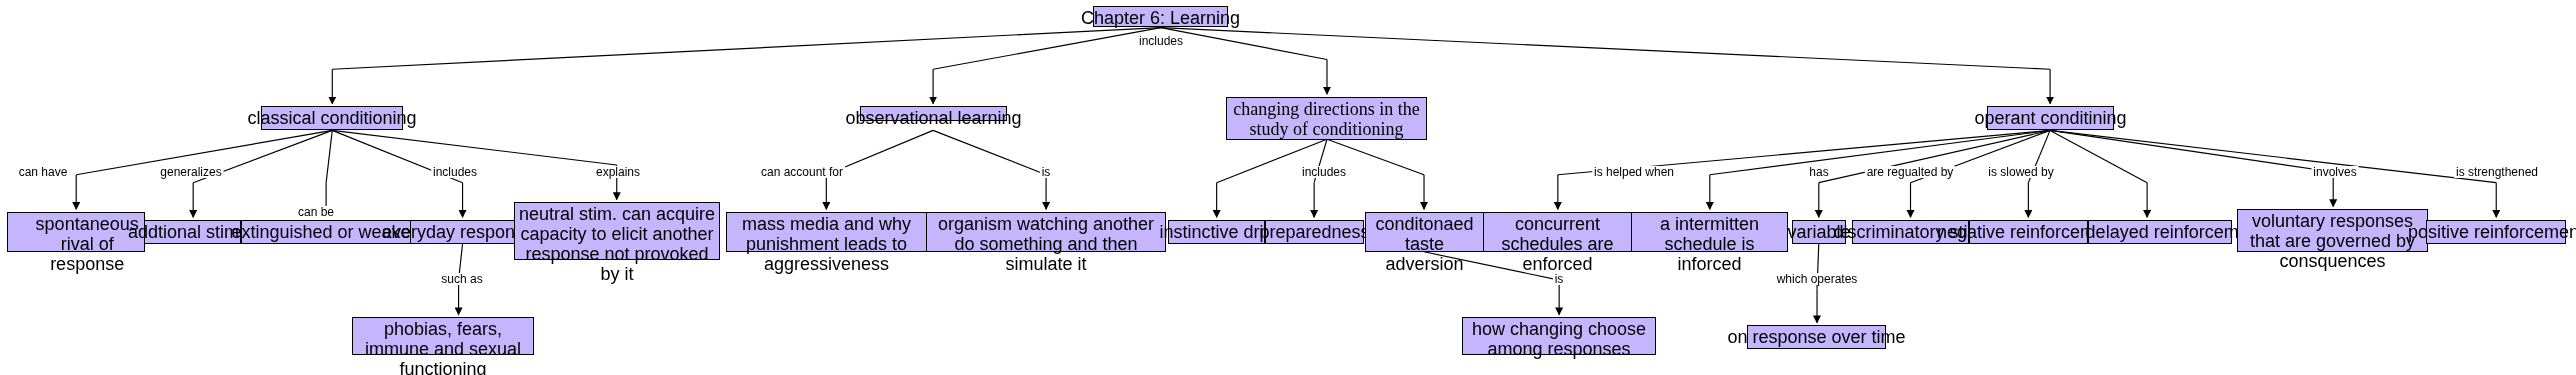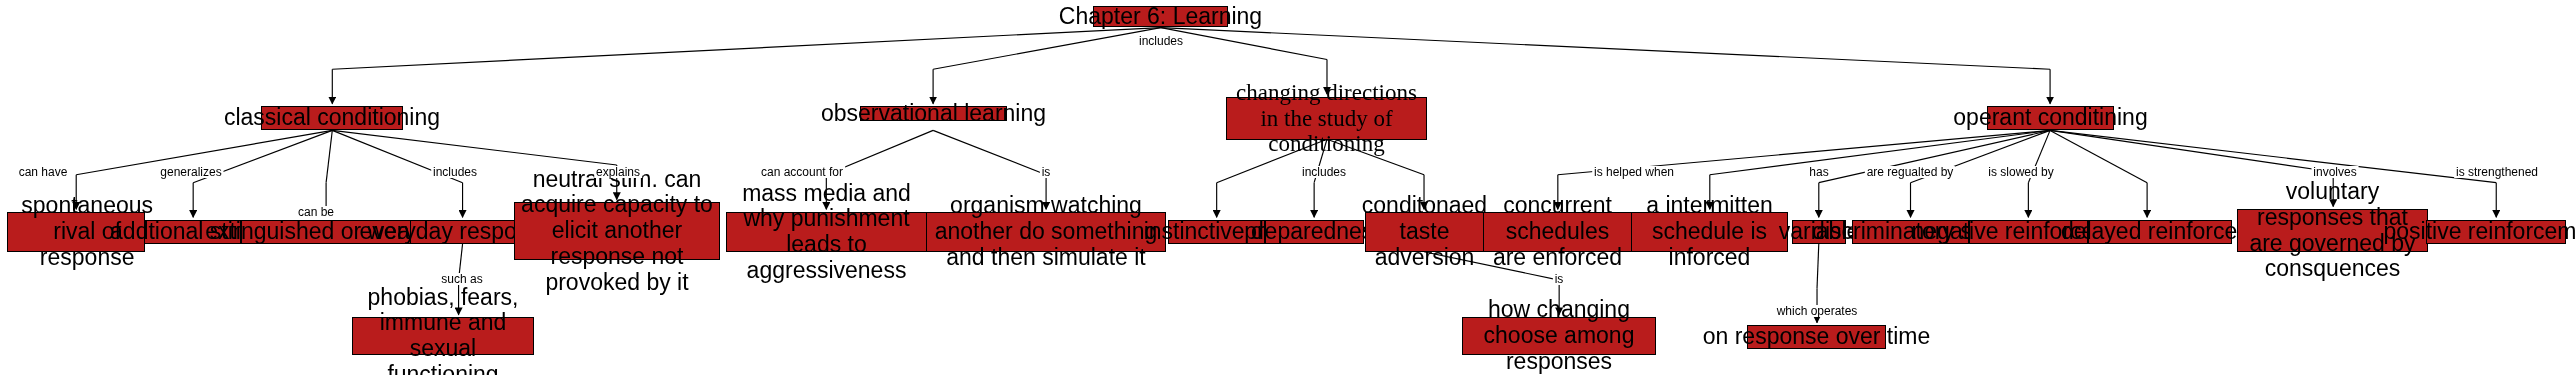--- a/index.html
+++ b/index.html
@@ -3,27 +3,26 @@
 <meta charset="utf-8">
 <style>
   html,body{margin:0;padding:0;background:#ffffff;}
   body{font-family:"Liberation Sans","DejaVu Sans",sans-serif;color:#000;}
   #canvas{position:relative;width:2576px;height:376px;background:#fff;overflow:hidden;}
   #edges{position:absolute;left:0;top:0;width:2576px;height:376px;}
   .node{
     position:absolute;
     box-sizing:border-box;
     border:0.9px solid #000;
-    background:#b91c1c;
+    background:#c4b5fd;
     display:flex;
-    align-items:center;
     justify-content:center;
     text-align:center;
     line-height:1.12;
-    font-size:23px;
+    font-size:18px;
     padding:0.9px 2.7px;
     white-space:nowrap;
     overflow:visible;
     z-index:3;
   }
   .node.wrap{white-space:normal;}
   .elabel{
     position:absolute;
     font-size:12px;
     line-height:1;
@@ -188,16 +187,16 @@
       <div class="elabel" style="left: 1046px; top: 166px;">is</div>
       <div class="elabel" style="left: 1324px; top: 166px;">includes</div>
       <div class="elabel" style="left: 1634px; top: 166px;">is helped when</div>
       <div class="elabel" style="left: 1819px; top: 166px;">has</div>
       <div class="elabel" style="left: 1910px; top: 166px;">are regualted by</div>
       <div class="elabel" style="left: 2021px; top: 166px;">is slowed by</div>
       <div class="elabel" style="left: 2335px; top: 166px;">involves</div>
       <div class="elabel" style="left: 2497px; top: 166px;">is strengthened</div>
       <div class="elabel" style="left: 462px; top: 273px;">such as</div>
       <div class="elabel" style="left: 1559px; top: 273px;">is</div>
-      <div class="elabel" style="left: 1817px; top: 273px; margin-top: 32px;">which operates</div>
+      <div class="elabel" style="left: 1817px; top: 273px;">which operates</div>
     </div>
 </div>
 
 
 </body></html>

